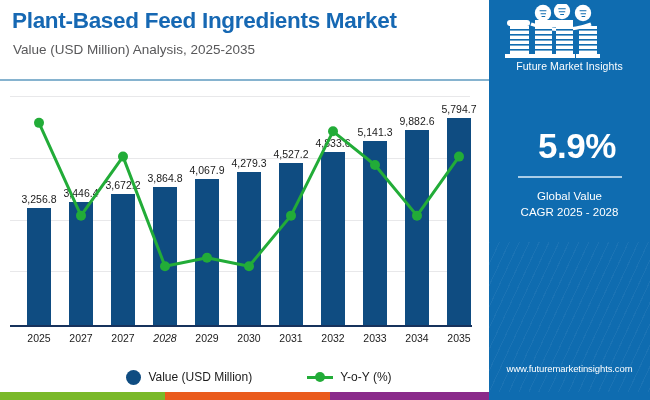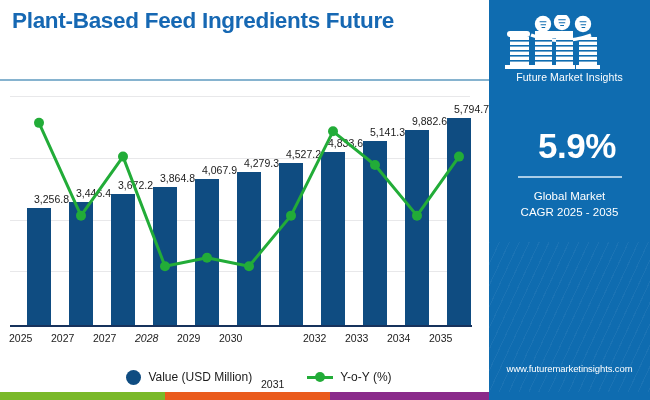--- a/index.html
+++ b/index.html
@@ -44,31 +44,31 @@
     position: absolute; left: 10px; top: 237px; width: 462px; height: 2px;
     background: #17325c;
   }
   .bar {
     position: absolute; bottom: 3px; width: 24px;
     background: #0f4c81;
   }
   .bar-label {
     position: absolute;
     font-size: 10.5px; color: #1b1b1b; white-space: nowrap;
-    text-align: right; width: 60px;
+    text-align: center; width: 60px;
   }
   .line-svg {
     position: absolute; left: 0; top: 0; width: 489px; height: 240px;
     overflow: visible; pointer-events: none;
   }
 
   
   .xaxis { position: absolute; left: 0; top: 332px; width: 489px; height: 16px; }
   .xtick {
-    position: absolute; width: 60px; text-align: left;
+    position: absolute; width: 60px; text-align: center;
     font-size: 10.5px; color: #1b1b1b;
   }
 
   
   .legend {
     position: absolute; left: 0; top: 366px; width: 489px; height: 22px;
     display: flex; align-items: center; justify-content: center; gap: 26px;
   }
   .legend-item { display: flex; align-items: center; gap: 7px; padding-left: 29px; }
   .legend-dot {
@@ -94,21 +94,21 @@
     background: #0f6cb0;
     overflow: hidden;
   }
   .right-panel::after {
     content:""; position:absolute; left:0; bottom:0; width:161px; height:150px;
     background:
       repeating-linear-gradient(115deg, rgba(255,255,255,.05) 0 1px, rgba(255,255,255,0) 1px 9px);
     pointer-events:none;
   }
   .logo-wrap {
-    position: absolute; left: 0; top: 15px; width: 144px; height: 72px;
+    position: absolute; left: 0; top: 4px; width: 144px; height: 72px;
   }
   .logo-svg { display: block; margin: 0 auto; }
   .logo-caption {
     position: absolute; left: 0; top: 56px; width: 161px; text-align: center;
     font-size: 10.5px; color: #ffffff; letter-spacing: 0.1px;
   }
   .cagr-block {
     position: absolute; left: 0; top: 128px; width: 161px; text-align: center;
   }
   .cagr-value {
@@ -131,21 +131,22 @@
   .strip { position: absolute; left: 0; top: 392px; width: 650px; height: 8px; }
   .strip-seg { position: absolute; top: 0; height: 8px; }
 </style>
 </head>
 <body>
 
 <div id="root">
 
   <div class="left-panel">
 
-    <div class="title">Plant-Based Feed Ingredients Future</div>
+    <div class="title">Plant-Based Feed Ingredients Market</div>
+    <div class="subtitle">Value (USD Million) Analysis, 2025-2035</div>
     <div class="header-rule"></div>
 
     <div class="plot" id="plot">
       <div class="gridline" style="top:8px"></div>
       <div class="gridline" style="top:70px"></div>
       <div class="gridline" style="top:132px"></div>
       <div class="gridline" style="top:183px"></div>
       <div id="bars">
           <div class="bar" style="left: 27px; height: 116.532px;"></div>
           <div class="bar" style="left: 69px; height: 123.316px;"></div>
@@ -189,21 +190,21 @@
       <div class="axis-line"></div>
     </div>
 
     <div class="xaxis" id="xaxis">
         <div class="xtick" style="left: 9px;">2025</div>
         <div class="xtick" style="left: 51px;">2027</div>
         <div class="xtick" style="left: 93px;">2027</div>
         <div class="xtick" style="left: 135px; font-style: italic;">2028</div>
         <div class="xtick" style="left: 177px;">2029</div>
         <div class="xtick" style="left: 219px;">2030</div>
-        <div class="xtick" style="left: 261px; margin-top: 46px;">2031</div>
+        <div class="xtick" style="left: 261px;">2031</div>
         <div class="xtick" style="left: 303px;">2032</div>
         <div class="xtick" style="left: 345px;">2033</div>
         <div class="xtick" style="left: 387px;">2034</div>
         <div class="xtick" style="left: 429px;">2035</div>
       </div>
 
     <div class="legend">
       <div class="legend-item">
         <span class="legend-dot"></span>
         <span class="legend-label">Value (USD Million)</span>
@@ -262,22 +263,22 @@
             <rect x="78" y="40" width="18" height="1.6"></rect>
           <rect x="78" y="45" width="18" height="1.6"></rect>
         </g>
       </svg>
       <div class="logo-caption">Future Market Insights</div>
     </div>
 
     <div class="cagr-block">
       <div class="cagr-value">5.9%</div>
       <div class="cagr-rule"></div>
-      <div class="cagr-sub">Global Market</div>
-      <div class="cagr-sub">CAGR 2025 - 2035</div>
+      <div class="cagr-sub">Global Value</div>
+      <div class="cagr-sub">CAGR 2025 - 2028</div>
     </div>
 
     <div class="site-url">www.futuremarketinsights.com</div>
   </div>
 
   <div class="strip" id="strip">
       <div class="strip-seg" style="left: 0px; width: 165px; background: rgb(122, 185, 41);"></div>
       <div class="strip-seg" style="left: 165px; width: 165px; background: rgb(234, 91, 29);"></div>
       <div class="strip-seg" style="left: 330px; width: 159px; background: rgb(138, 42, 138);"></div>
       <div class="strip-seg" style="left: 489px; width: 161px; background: rgb(15, 108, 176);"></div>

